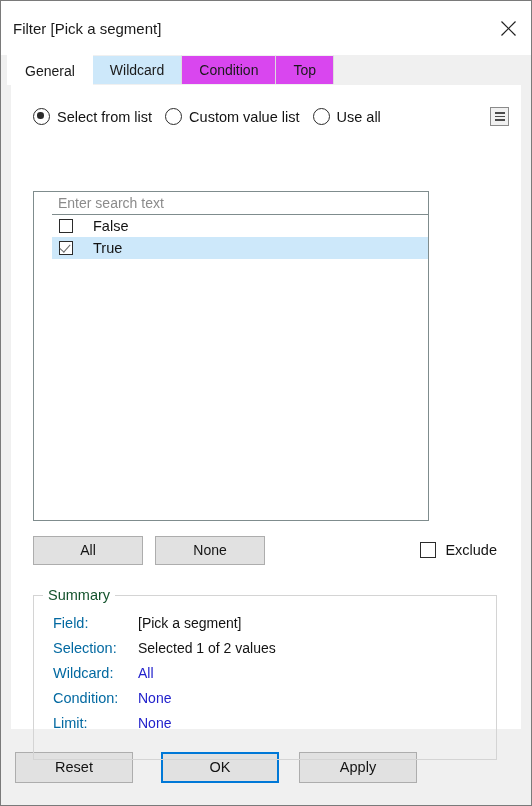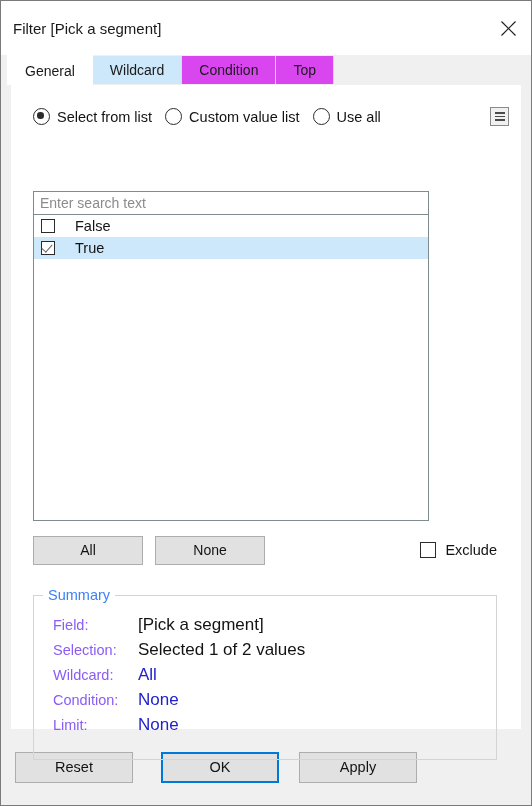--- a/index.html
+++ b/index.html
@@ -153,20 +153,21 @@
   
   .listbox {
     position: absolute;
     left: 22px;
     top: 106px;
     width: 396px;
     height: 330px;
     border: 1px solid #7f8c8d;
     background: #ffffff;
     overflow: hidden;
+    padding-left: 18px;
   }
   .search-row {
     height: 23px;
     border-bottom: 1px solid #7f8c8d;
     display: flex;
     align-items: center;
     padding-left: 6px;
     background: #ffffff;
   }
   .search-input {
@@ -255,40 +256,40 @@
     left: 22px; top: 510px;
     width: 464px; height: 165px;
     border: 1px solid #d4d4d4;
   }
   .group-legend {
     position: absolute;
     top: -9px; left: 9px;
     background: #ffffff;
     padding: 0 5px;
     font-size: 14.5px;
-    color: #3b82f6;
+    color: #14532d;
     white-space: nowrap;
   }
   .summary-table {
     padding: 19px 0 0 19px;
   }
   .summary-row {
     display: flex;
     align-items: baseline;
     height: 25px;
   }
   .summary-key {
     font-size: 14.5px;
-    color: #8b5cf6;
+    color: #0369a1;
     width: 85px;
     flex: 0 0 auto;
     white-space: nowrap;
   }
   .summary-val {
-    font-size: 17px;
+    font-size: 14px;
     color: #131313;
     white-space: nowrap;
   }
   .summary-val.link { color: #2222cc; }
 
   
   .footer {
     flex: 0 0 auto;
     height: 76px;
     background: #f0f0f0;

